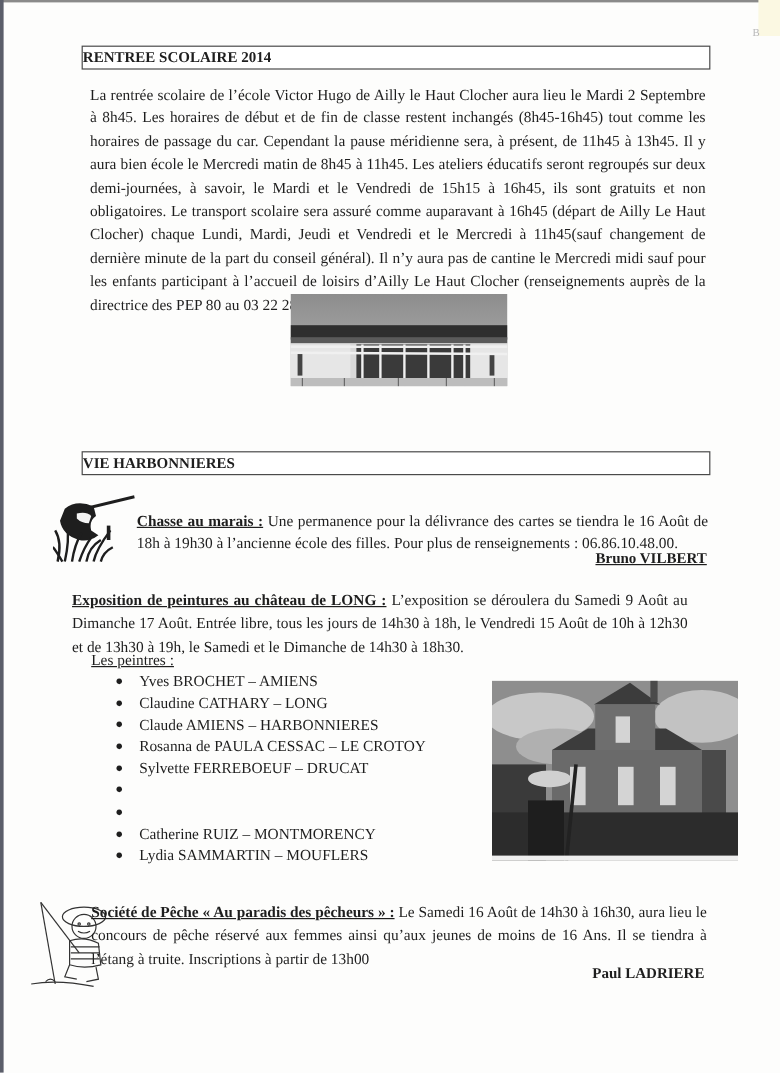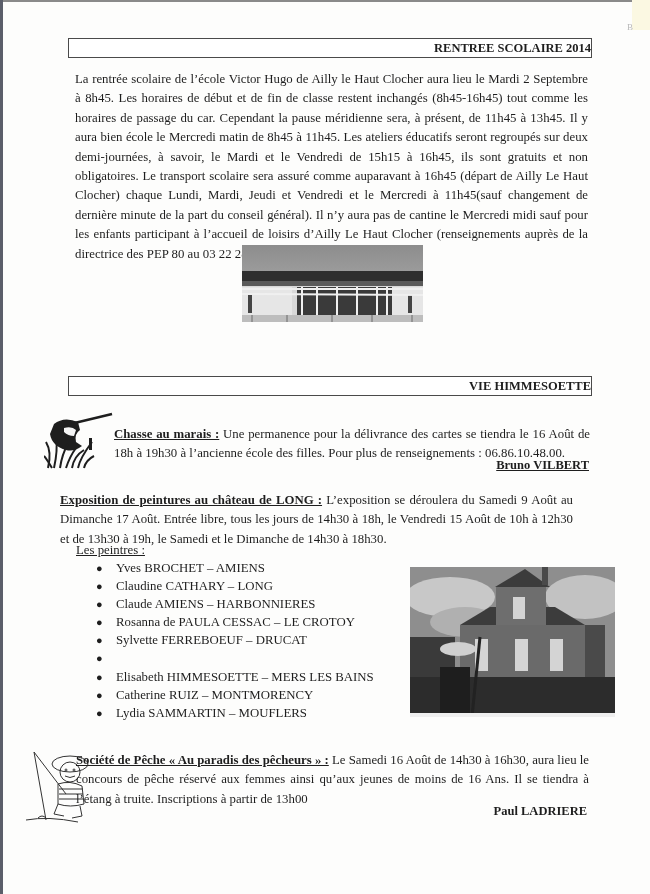--- a/index.html
+++ b/index.html
@@ -10,21 +10,21 @@
       color: #1e1e1e;
     }
     .edge-left { position: absolute; left: 0; top: 0; width: 3px; height: 894px; background: #5b5e6a; }
     .edge-top { position: absolute; left: 0; top: 0; width: 650px; height: 2px; background: #8a8a8a; }
     .corner-tint { position: absolute; right: 0; top: 0; width: 18px; height: 30px; background: #fbf8e2; }
     .corner-mark { position: absolute; left: 627px; top: 22px; font-size: 9px; color: #b9b9b9; }
 
     .section-header {
       position: absolute; left: 68px; width: 522px; height: 18px;
       border: 1px solid #4a4a4a; background: #fff;
-      text-align: right; font-weight: bold; font-size: 12.5px; line-height: 18px;
+      text-align: left; font-weight: bold; font-size: 12.5px; line-height: 18px;
     }
     .p {
       position: absolute; font-size: 12.8px; line-height: 19.4px; text-align: justify;
       margin: 0;
     }
     .p .u { font-weight: bold; text-decoration: underline; }
     .signature { position: absolute; font-weight: bold; font-size: 12.5px; }
 
     .photo { position: absolute; overflow: hidden; }
     .photo svg { display: block; }
@@ -77,21 +77,21 @@
     <g stroke="#6a6a6a" stroke-width="1">
       <line x1="10" y1="70" x2="10" y2="77"></line>
         <line x1="45" y1="70" x2="45" y2="77"></line>
       <line x1="90" y1="70" x2="90" y2="77"></line>
         <line x1="130" y1="70" x2="130" y2="77"></line>
       <line x1="170" y1="70" x2="170" y2="77"></line>
     </g>
   </svg>
 </div>
 
-<div class="section-header" style="top:376px;">VIE HIMMESOETTE</div>
+<div class="section-header" style="top:376px;">VIE HARBONNIERES</div>
 
 <div class="photo" style="left:44px; top:412px; width:70px; height:58px;">
   <svg width="70" height="58" viewBox="0 0 70 58">
     <line x1="18" y1="14" x2="68" y2="2" stroke="#1e1e1e" stroke-width="2.5"></line>
     <path d="M10 12 Q20 4 34 10 L36 18 Q30 22 32 30 L38 34 Q30 40 22 38 Q8 34 6 22 Z" fill="#1e1e1e"></path>
     <path d="M20 16 Q28 14 32 18 L30 24 Q24 24 20 20 Z" fill="#f5f5f5"></path>
     <g stroke="#1e1e1e" stroke-width="2" fill="none">
       <path d="M4 56 Q8 40 2 30"></path>
         <path d="M10 56 Q14 38 12 26"></path>
         <path d="M16 56 Q18 42 24 32"></path>
@@ -113,21 +113,21 @@
 
 <div class="list-title">Les peintres :</div>
 
 <ul class="painters">
   <li><span class="bullet">●</span><span>Yves BROCHET – AMIENS</span></li>
   <li><span class="bullet">●</span><span>Claudine CATHARY – LONG</span></li>
   <li><span class="bullet">●</span><span>Claude AMIENS – HARBONNIERES</span></li>
   <li><span class="bullet">●</span><span>Rosanna de PAULA CESSAC – LE CROTOY</span></li>
   <li><span class="bullet">●</span><span>Sylvette FERREBOEUF – DRUCAT</span></li>
   <li><span class="bullet">●</span></li>
-  <li><span class="bullet">●</span><span>Elisabeth HIMMESOETTE – MERS LES BAINS</span></li>
+  <li><span class="bullet">●</span></li>
   <li><span class="bullet">●</span><span>Catherine RUIZ – MONTMORENCY</span></li>
   <li><span class="bullet">●</span><span>Lydia SAMMARTIN – MOUFLERS</span></li>
 </ul>
 
 <div class="photo" style="left:410px; top:567px; width:205px; height:150px;" title="Photo du château de Long avec un peintre">
   <svg width="205" height="150" viewBox="0 0 205 150">
     <rect width="205" height="150" fill="#8e8e8e"></rect>
     <ellipse cx="40" cy="30" rx="45" ry="20" fill="#c8c8c8"></ellipse>
     <ellipse cx="175" cy="30" rx="40" ry="22" fill="#c2c2c2"></ellipse>
     <ellipse cx="55" cy="55" rx="35" ry="15" fill="#b0b0b0"></ellipse>

